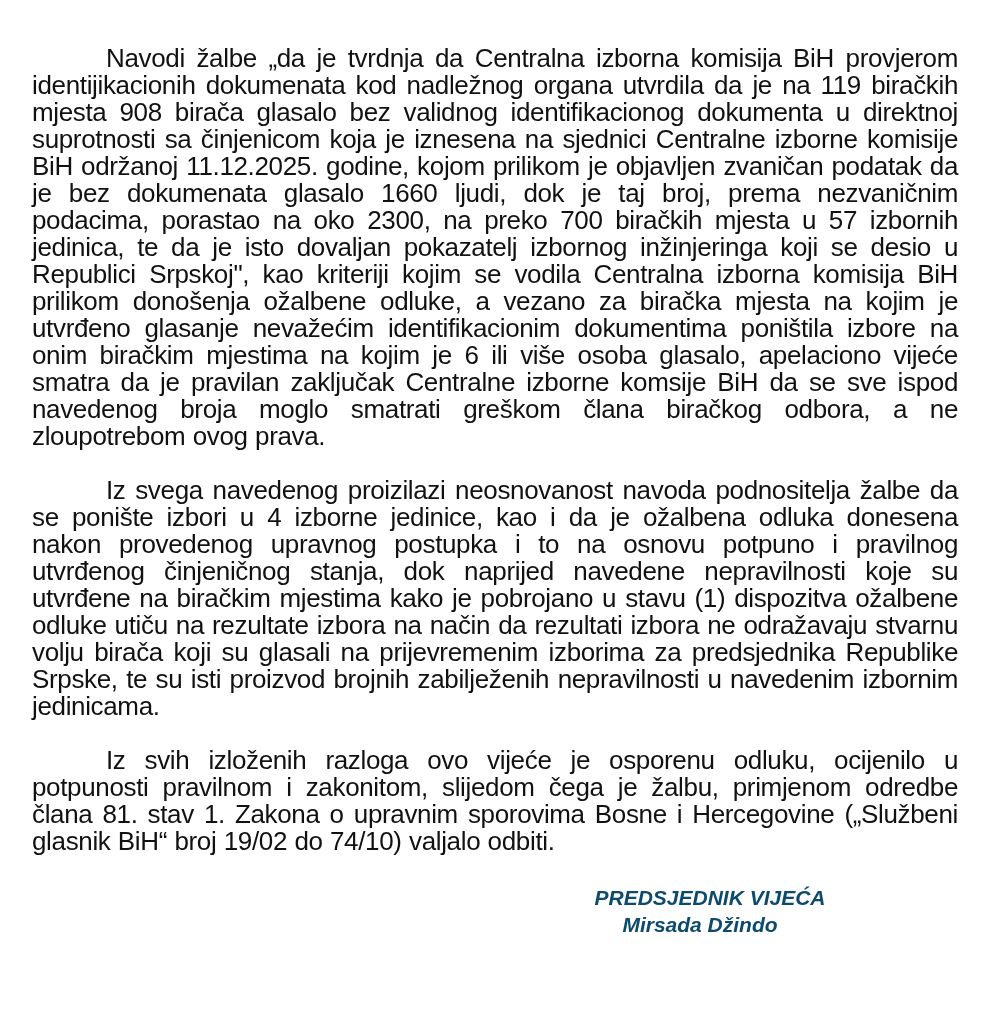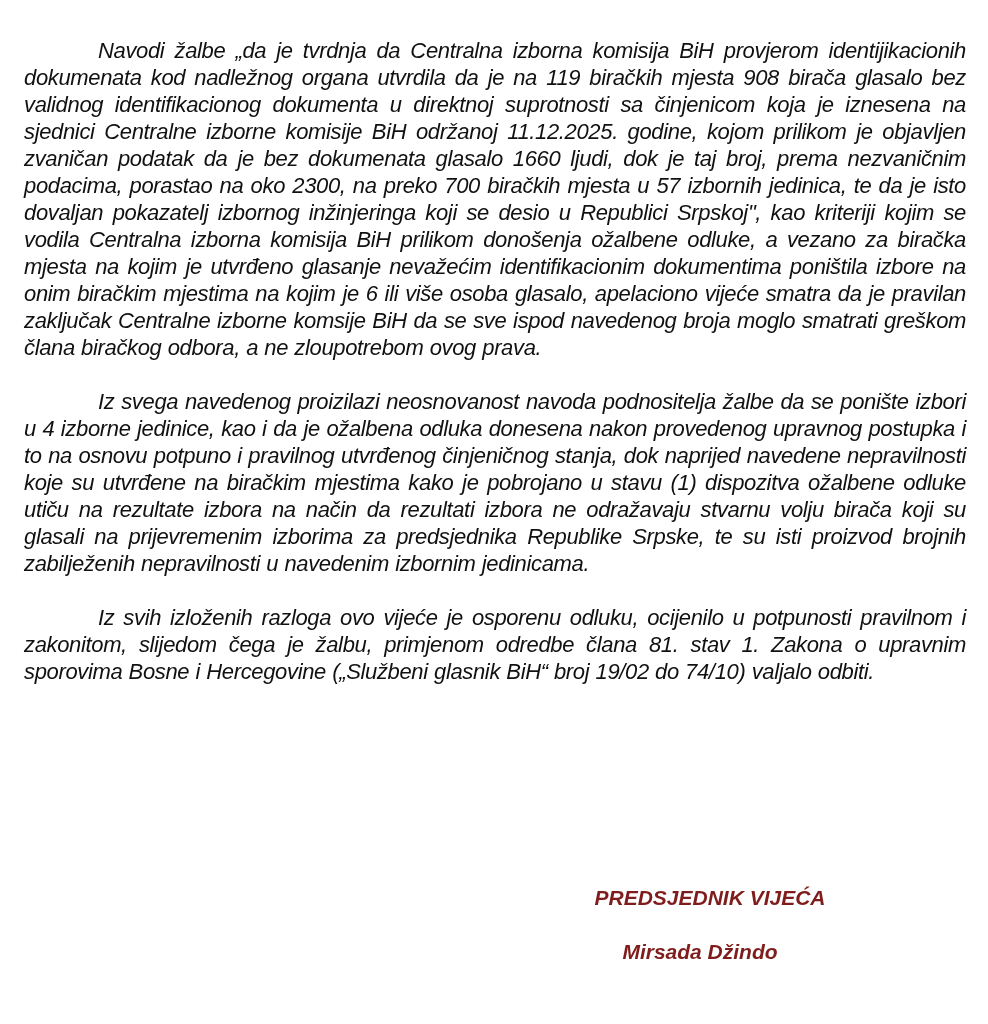--- a/index.html
+++ b/index.html
@@ -15,47 +15,46 @@
       color: #111111;
       font-family: "Liberation Sans", "DejaVu Sans", sans-serif;
     }
     .page {
       position: absolute;
       left: 16px;
       top: 29px;
       width: 958px;
     }
     .para {
-      font-style: italic;
-      font-size: 22px;
+      font-size: 26px;
       line-height: 27px;
       text-align: justify;
       text-indent: 74px;
-      margin: 8px;
+      margin: 16px;
       letter-spacing: -0.35px;
       word-spacing: 0.5px;
     }
     .para + .para {
       margin-top: 27px;
     }
     .signature {
       position: absolute;
       left: 540px;
       top: 884px;
       width: 340px;
       text-align: center;
       font-style: italic;
       font-weight: bold;
       font-size: 21px;
       line-height: 27px;
-      color: #7f1d1d;
+      color: #0c4a6e;
     }
     .signature .title { display: block; }
     .signature .role { display: block; letter-spacing: 8px; margin-left: 8px; }
-    .signature .name { display: block; margin-left: -20px; margin-top: 27px; }
+    .signature .name { display: block; margin-left: -20px; }
   </style>
 </head>
 <body>
 
 <div class="page">
   <p class="para">Navodi žalbe „da je tvrdnja da Centralna izborna komisija BiH provjerom identijikacionih dokumenata kod nadležnog organa utvrdila da je na 119 biračkih mjesta 908 birača glasalo bez validnog identifikacionog dokumenta u direktnoj suprotnosti sa činjenicom koja je iznesena na sjednici Centralne izborne komisije BiH održanoj 11.12.2025. godine, kojom prilikom je objavljen zvaničan podatak da je bez dokumenata glasalo 1660 ljudi, dok je taj broj, prema nezvaničnim podacima, porastao na oko 2300, na preko 700 biračkih mjesta u 57 izbornih jedinica, te da je isto dovaljan pokazatelj izbornog inžinjeringa koji se desio u Republici Srpskoj",  kao kriteriji kojim se vodila Centralna izborna komisija BiH prilikom donošenja ožalbene odluke, a vezano za biračka mjesta na kojim je utvrđeno glasanje nevažećim identifikacionim dokumentima poništila izbore na onim biračkim mjestima na kojim je 6 ili više osoba glasalo, apelaciono vijeće smatra da je pravilan zaključak Centralne izborne komsije BiH da se sve ispod navedenog broja moglo smatrati greškom člana biračkog odbora, a ne zloupotrebom ovog prava.</p>
   <p class="para">Iz svega navedenog proizilazi neosnovanost navoda podnositelja žalbe da se ponište izbori u 4 izborne jedinice, kao i da je ožalbena odluka donesena nakon provedenog upravnog postupka i to na osnovu potpuno i pravilnog utvrđenog činjeničnog stanja, dok naprijed navedene nepravilnosti koje su utvrđene na biračkim mjestima kako je pobrojano u stavu (1) dispozitva ožalbene odluke utiču na rezultate izbora na način da rezultati izbora ne odražavaju stvarnu volju birača koji su glasali na prijevremenim izborima za predsjednika Republike Srpske, te su isti proizvod brojnih zabilježenih nepravilnosti u navedenim izbornim jedinicama.</p>
   <p class="para">Iz svih izloženih razloga ovo vijeće je osporenu odluku, ocijenilo u potpunosti pravilnom i zakonitom, slijedom čega je žalbu, primjenom odredbe člana 81. stav 1. Zakona o upravnim sporovima Bosne i Hercegovine („Službeni glasnik BiH“ broj 19/02 do 74/10) valjalo odbiti.</p>
 </div>
 

